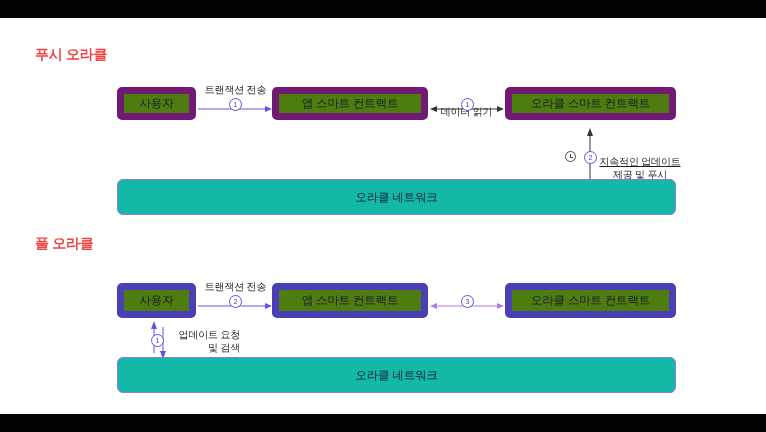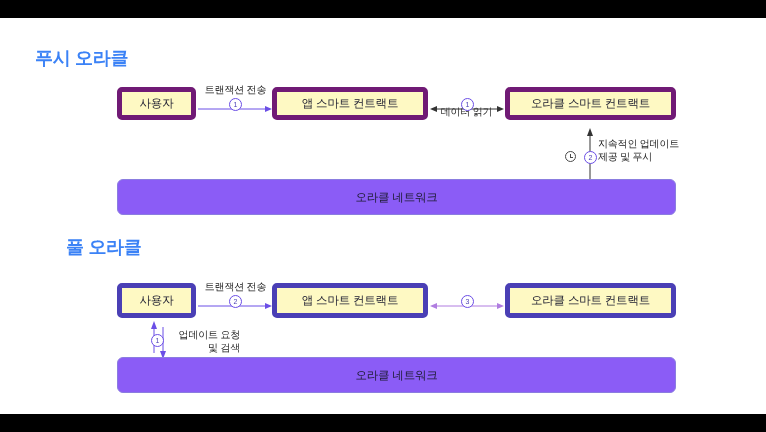--- a/index.html
+++ b/index.html
@@ -16,47 +16,47 @@
   .canvas {
     position: absolute;
     left: 0;
     top: 18px;
     width: 766px;
     height: 396px;
     background: #ffffff;
   }
   .section-title {
     position: absolute;
-    font-size: 18px;
+    font-size: 14px;
     font-weight: bold;
-    color: #3b82f6;
+    color: #ef4444;
     letter-spacing: -0.3px;
   }
   .box {
     position: absolute;
     box-sizing: border-box;
-    border: 5px solid #701a75;
+    border: 7px solid #701a75;
     border-radius: 5px;
-    background: #fef9c3;
+    background: #4d7c0f;
     display: flex;
     align-items: center;
     justify-content: center;
     font-size: 11.5px;
     color: #1a1a2e;
     letter-spacing: -0.2px;
   }
   .box.dark {
     border-color: #4a3fb5;
   }
   .network-box {
     position: absolute;
     box-sizing: border-box;
     border: 1px solid #8b7de0;
     border-radius: 6px;
-    background: #8b5cf6;
+    background: #14b8a6;
     display: flex;
     align-items: center;
     justify-content: center;
     font-size: 11.5px;
     color: #1a1a2e;
     letter-spacing: -0.2px;
   }
   .arrow-label {
     position: absolute;
     font-size: 10px;
@@ -138,26 +138,26 @@
     <polygon points="74,5 67,2 67,8" fill="#333333"></polygon>
   </svg>
   <div class="step-badge" style="left:461px; top:80px;">1</div>
 
   <svg class="arrow-svg" style="left:585px; top:110px;" width="10" height="55">
     <line x1="5" y1="55" x2="5" y2="6" stroke="#333333" stroke-width="1"></line>
     <polygon points="5,0 2,8 8,8" fill="#333333"></polygon>
   </svg>
   <div class="step-badge" style="left:584px; top:133px;">2</div>
   <div class="clock" style="left:565px; top:133px;"></div>
-  <div class="arrow-label" style="left:598px; top:120px; width:84px; text-align:left;">지속적인 업데이트
+  <div class="arrow-label" style="left:598px; top:138px; width:84px; text-align:center;text-decoration:underline;">지속적인 업데이트
 제공 및 푸시</div>
 
   <div class="network-box" style="left:117px; top:161px; width:559px; height:36px;">오라클 네트워크</div>
 
-  <div class="section-title" style="left:35px; top:217px;margin-left:31px;">풀 오라클</div>
+  <div class="section-title" style="left:35px; top:217px;">풀 오라클</div>
 
   <div class="box dark" style="left:117px; top:265px; width:79px; height:35px;">사용자</div>
 
   <div class="box dark" style="left:272px; top:265px; width:156px; height:35px;">앱 스마트 컨트랙트</div>
 
   <div class="box dark" style="left:505px; top:265px; width:171px; height:35px;">오라클 스마트 컨트랙트</div>
 
   <div class="arrow-label" style="left:196px; top:263px; width:79px;">트랜잭션 전송</div>
   <svg class="arrow-svg" style="left:198px; top:283px;" width="74" height="10">
     <line x1="0" y1="5" x2="70" y2="5" stroke="#6b4ee6" stroke-width="1"></line>

